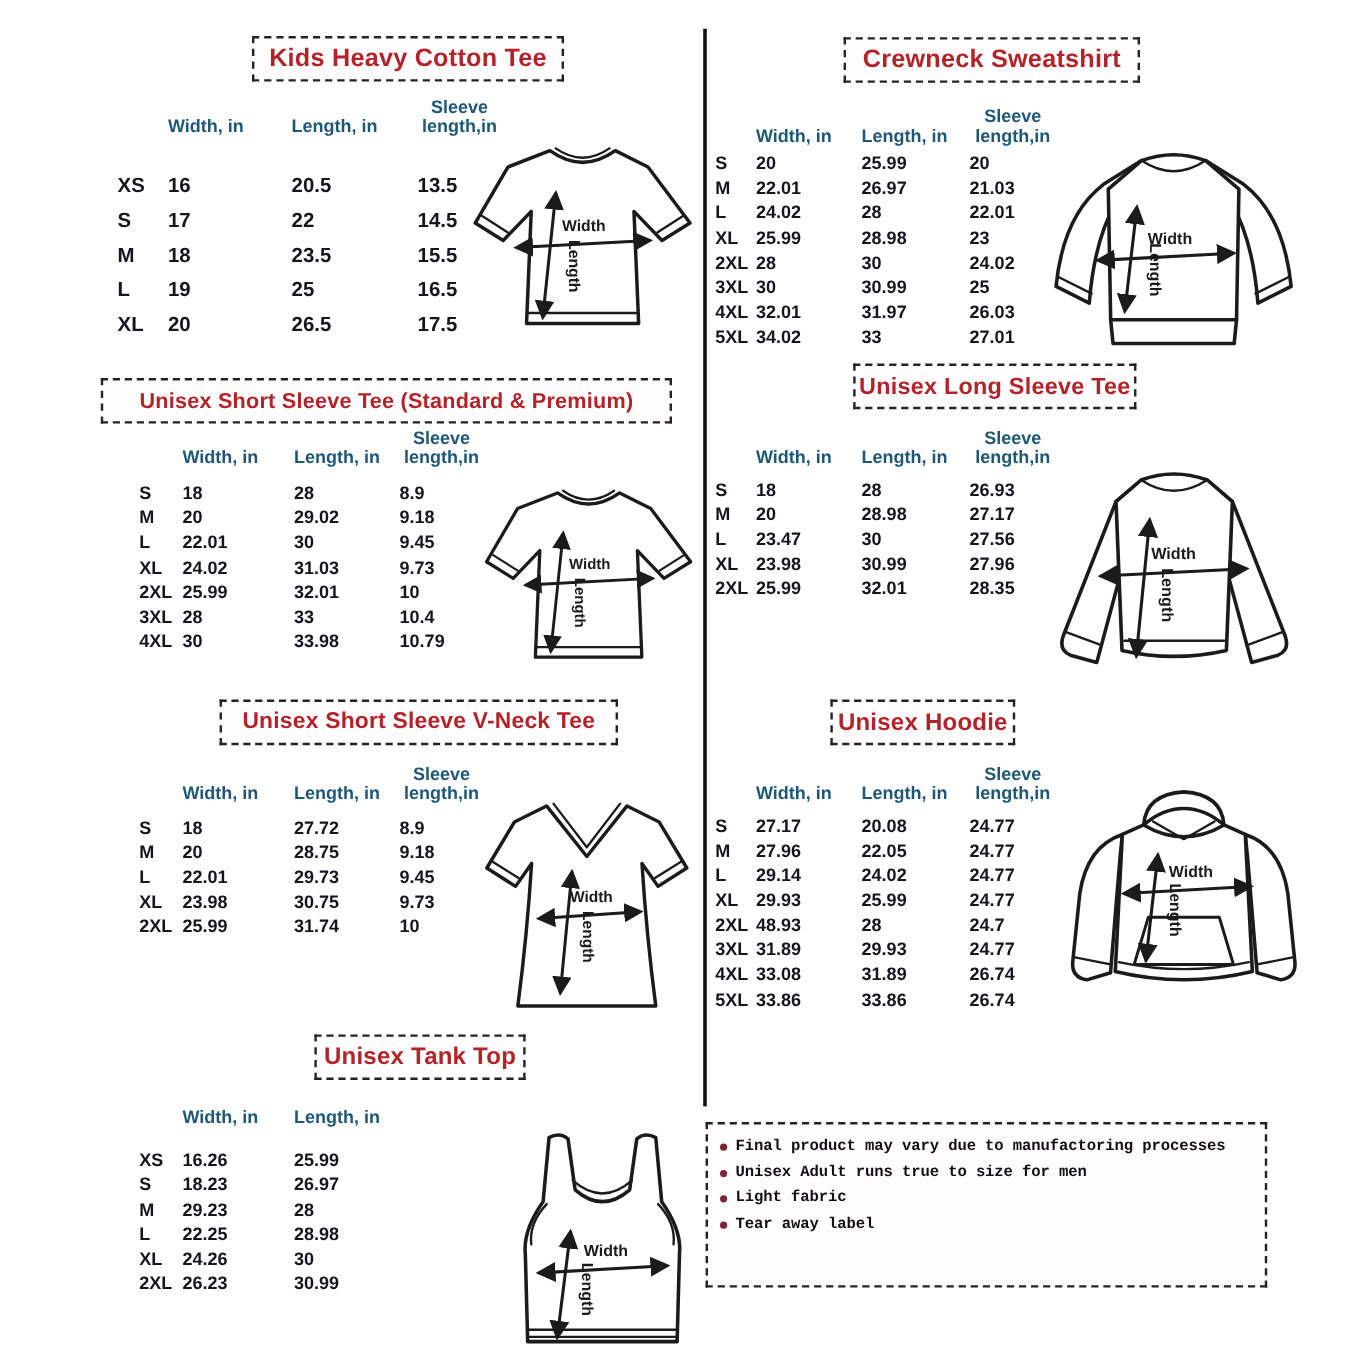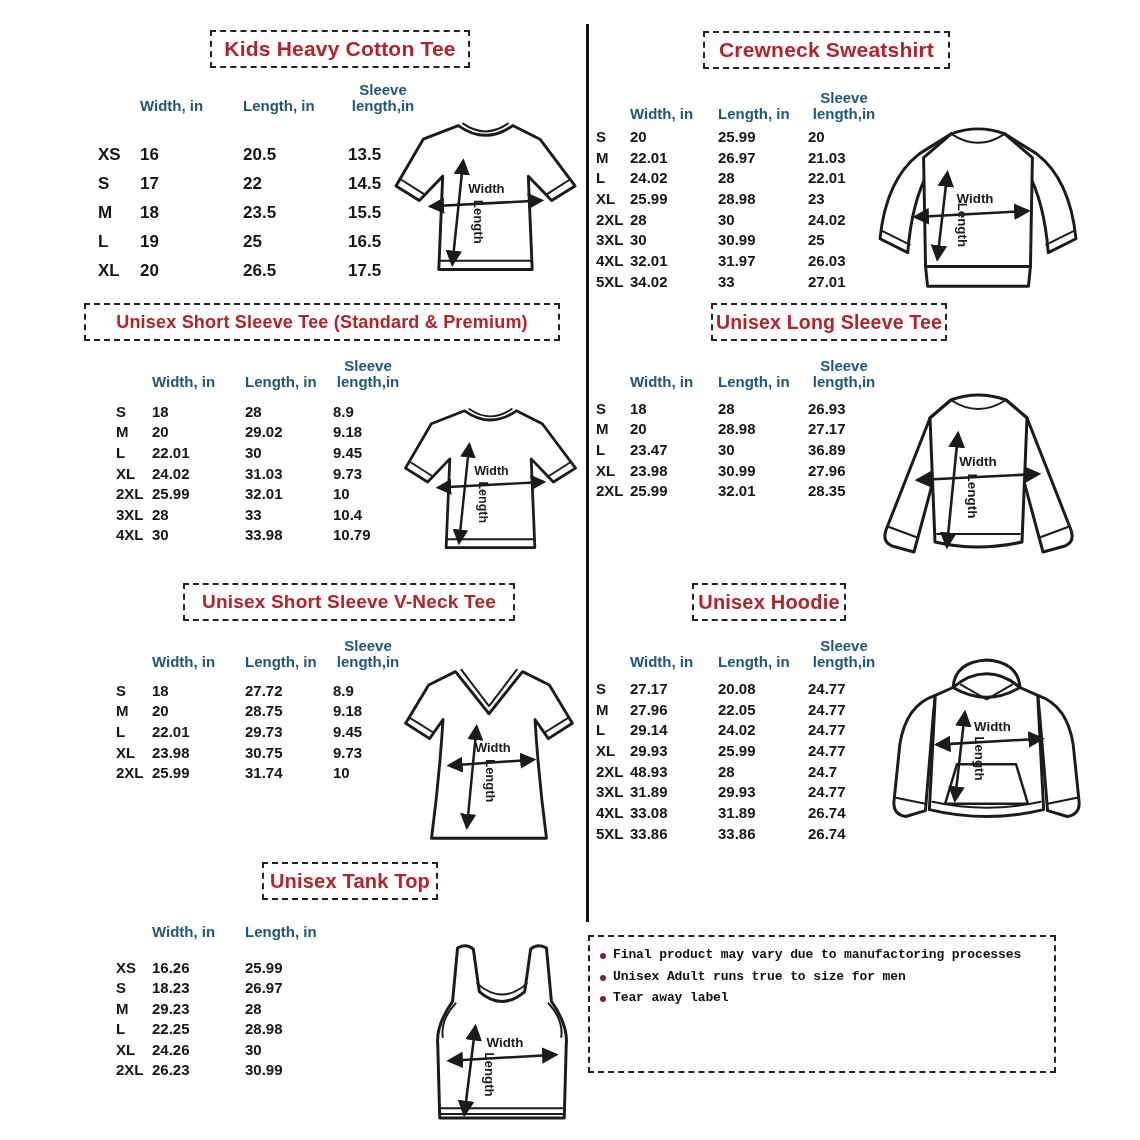--- a/index.html
+++ b/index.html
@@ -172,21 +172,21 @@
       <path class="thin" d="M18,114 L46,128"></path>
       <path class="thin" d="M212,114 L184,128"></path>
       <path class="arrow" d="M52,100 L165,94" marker-start="url(#ah)" marker-end="url(#ah)"></path>
       <path class="arrow" d="M84,56 L74,142" marker-start="url(#ah)" marker-end="url(#ah)"></path>
       <text x="112" y="86">Width</text>
       <text x="95" y="108" transform="rotate(90 95 108)">Length</text>
     </svg>
   </div>
 
   <div>
-    <div class="title-box" style="left:84px;top:303px;width:472px;height:34px;font-size:18px;">
+    <div class="title-box" style="left:84px;top:315px;width:472px;height:34px;font-size:18px;">
       <span>Unisex Short Sleeve Tee (Standard &amp; Premium)</span>
     </div>
     <div class="hrow" style="left:152px;top:350px;">
       <span class="hcell" style="width:93px">Width, in</span>
       <span class="hcell" style="width:88px">Length, in</span>
       <span class="hcell center" style="width:70px">Sleeve
 length,in</span>
     </div>
     <div class="tbl" style="left:116px;top:401px;--c0:36px;--c1:93px;--c2:88px;--c3:70px;--rh:20.6px;--fs:15px;">
         <div class="trow">
@@ -265,21 +265,21 @@
         <div class="trow">
           <span class="cell c0">M</span>
           <span class="cell c1">20</span>
           <span class="cell c2">28.98</span>
           <span class="cell c3">27.17</span>
         </div>
         <div class="trow">
           <span class="cell c0">L</span>
           <span class="cell c1">23.47</span>
           <span class="cell c2">30</span>
-          <span class="cell c3">36.89</span>
+          <span class="cell c3">27.56</span>
         </div>
         <div class="trow">
           <span class="cell c0">XL</span>
           <span class="cell c1">23.98</span>
           <span class="cell c2">30.99</span>
           <span class="cell c3">27.96</span>
         </div>
         <div class="trow">
           <span class="cell c0">2XL</span>
           <span class="cell c1">25.99</span>
@@ -491,17 +491,21 @@
       <div class="note">
         <span class="dot"></span>
         <span class="note-text">Final product may vary due to manufactoring processes</span>
       </div>
       <div class="note">
         <span class="dot"></span>
         <span class="note-text">Unisex Adult runs true to size for men</span>
       </div>
       <div class="note">
         <span class="dot"></span>
+        <span class="note-text">Light fabric</span>
+      </div>
+      <div class="note">
+        <span class="dot"></span>
         <span class="note-text">Tear away label</span>
       </div>
     </div>
 
 </div>
 
 </body></html>

